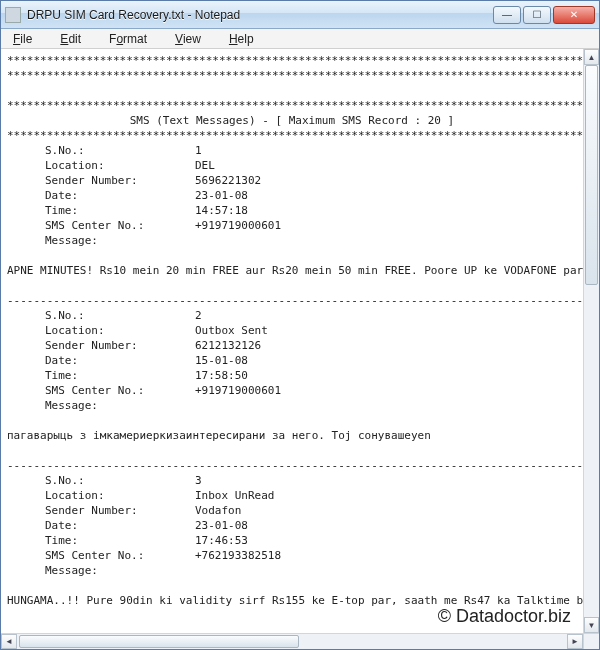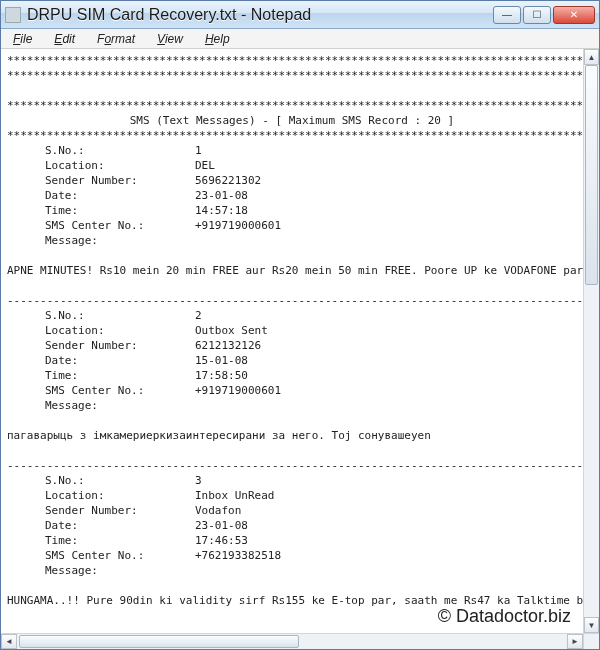--- a/index.html
+++ b/index.html
@@ -31,21 +31,21 @@
   }
   .titlebar .app-icon {
     width: 16px; height: 16px;
     margin-right: 6px;
     background: #cfd8e0;
     border: 1px solid #9aa;
   }
   .titlebar .title {
     flex: 1;
     color: #1a1a1a;
-    font-size: 16px;
+    font-size: 12px;
     text-shadow: 0 1px 0 #fff;
   }
   .winbtns { display: flex; gap: 2px; }
   .winbtn {
     width: 28px; height: 18px;
     border: 1px solid #6a88a8;
     border-radius: 3px;
     background: linear-gradient(to bottom,#f4f8fc,#cfe0ef);
     display:flex;align-items:center;justify-content:center;
     font-size:10px;color:#304050;
@@ -56,22 +56,21 @@
     border-color:#a03828;color:#fff;
     width: 42px;
   }
   .menubar {
     height: 20px;
     background: #f4f4f4;
     border-bottom: 1px solid #d0d0d0;
     display: flex;
     align-items: center;
     padding: 0 4px;
-    gap: 6px;
-    font-style: italic;
+    gap: 12px;
   }
   .menuitem {
     padding: 1px 8px;
     color: #222;
     cursor: default;
   }
   .menuitem .ul { text-decoration: underline; }
   .client {
     flex: 1;
     position: relative;

